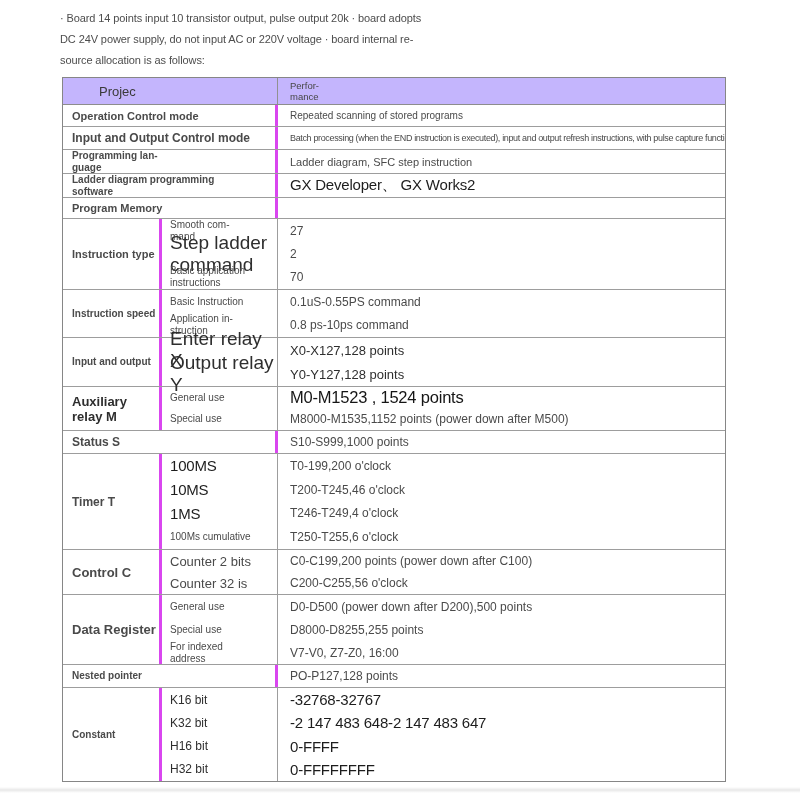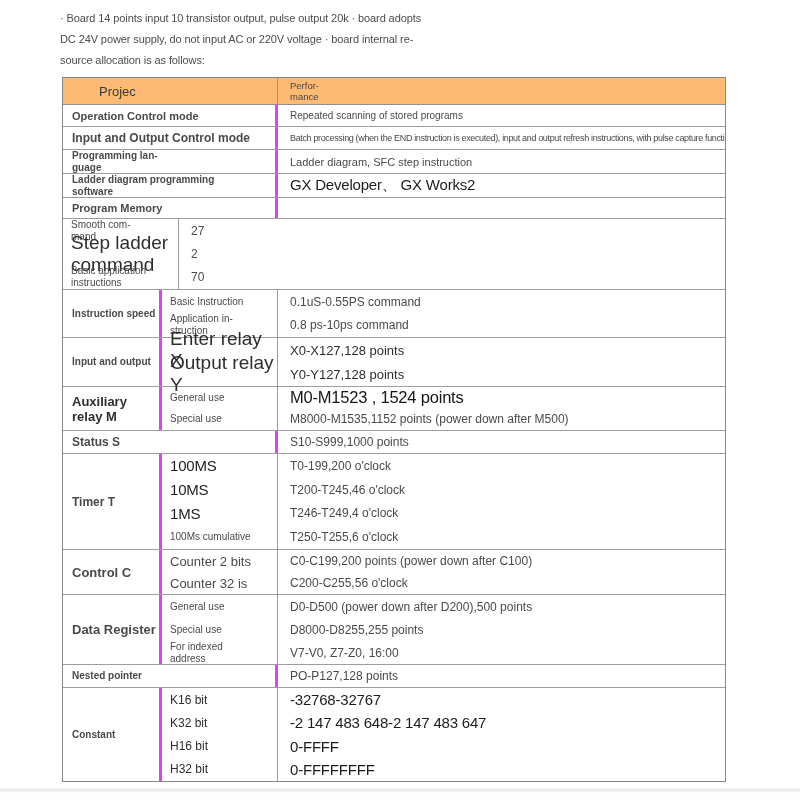--- a/index.html
+++ b/index.html
@@ -22,21 +22,21 @@
   }
   .tbl {
     position: absolute;
     left: 62px; top: 77px;
     width: 664px;
     border: 1px solid #868686;
     background: #fff;
   }
   .hdr {
     height: 27px;
-    background: #fdba74;
+    background: #c4b5fd;
     display: flex;
     border-bottom: 1px solid #8d8d8d;
   }
   .hc1 {
     width: 215px; min-width: 215px;
     border-right: 1px solid #919191;
     display: flex; align-items: center;
     padding-left: 36px;
     font-size: 13px; color: #3a3a3a;
   }
@@ -138,20 +138,23 @@
       </div>
   </div>
 
   <div class="sec" style="height:21px">
     <div class="c1 wide fs11">
         <span>Program Memory</span>
       </div>
   </div>
 
   <div class="sec" style="height:71px">
+    <div class="c1 fs11">
+        <span>Instruction type</span>
+      </div>
     <div class="rows">
       <div class="r">
         <div class="c2 fs10 pre"><span>Smooth com-
 mand</span></div>
         <div class="c3 fs12">
             <span>27</span>
           </div>
       </div>
       <div class="r">
         <div class="c2 fs14 dark">

